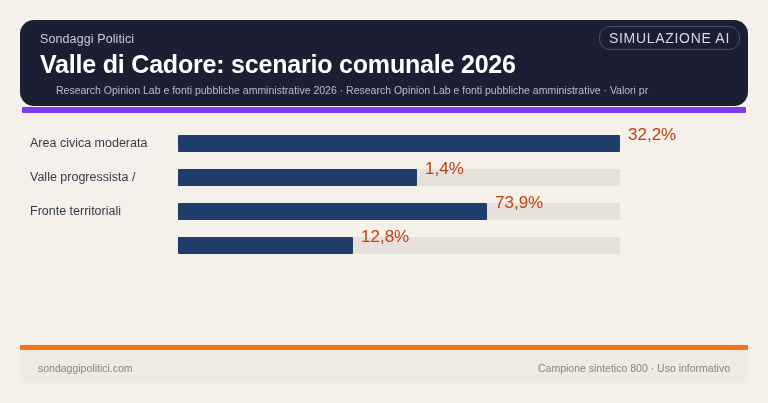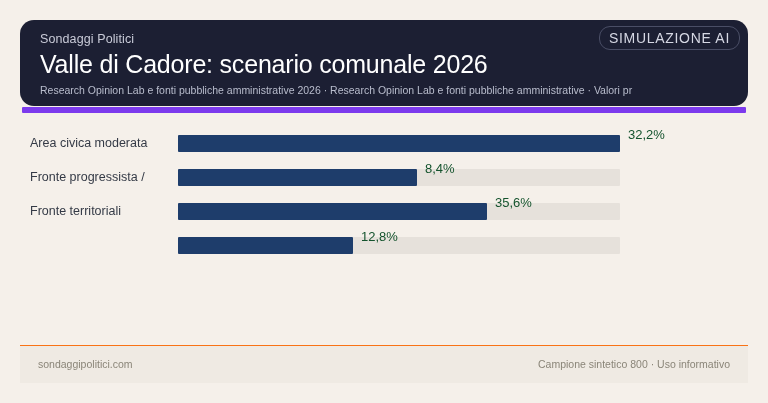--- a/index.html
+++ b/index.html
@@ -37,32 +37,33 @@
     color: #c9cbd8;
     font-size: 12.5px;
     line-height: 16px;
     letter-spacing: 0.1px;
     white-space: nowrap;
   }
   .headline {
     color: #ffffff;
     font-size: 25px;
     line-height: 32px;
-    font-weight: 400;
+    font-weight: 700;
     letter-spacing: -0.2px;
     white-space: nowrap;
     margin-top: 1px;
   }
   .subline {
     color: #b9bdcd;
     font-size: 10.5px;
     line-height: 14px;
     white-space: nowrap;
     margin-top: 3px;
     overflow: hidden;
+    margin-left: 16px;
   }
 
   
   .badge {
     position: absolute;
     right: 8px;
     top: 6px;
     border: 1px solid #4a4e66;
     border-radius: 11px;
     padding: 3px 9px 3px 9px;
@@ -122,34 +123,34 @@
     top: 0;
     height: 17px;
     background: #1e3d6b;
     border-radius: 1px;
   }
   .value {
     position: absolute;
     top: 0;
     height: 17px;
     line-height: 17px;
-    font-size: 13px;
-    color: #14532d;
+    font-size: 17px;
+    color: #c2410c;
     white-space: nowrap;
   }
 
   
   .footer {
     position: absolute;
     left: 20px;
     top: 345px;
     width: 728px;
     height: 38px;
     background: #efeae3;
-    border-top: 1px solid #f97316;
+    border-top: 5px solid #f97316;
     box-sizing: border-box;
   }
   .footer-left {
     position: absolute;
     left: 18px;
     top: 0;
     height: 37px;
     line-height: 37px;
     font-size: 10.5px;
     color: #8a8578;
@@ -184,33 +185,33 @@
 
   <div class="row">
     <div class="row-label">Area civica moderata</div>
     <div class="track" style="background: rgb(230, 225, 219);">
       <div class="fill" style="width: 442px; background: rgb(30, 61, 107);"></div>
     </div>
     <div class="value" style="left: 628px;">32,2%</div>
   </div>
 
   <div class="row">
-    <div class="row-label">Fronte progressista /</div>
+    <div class="row-label">Valle progressista /</div>
     <div class="track" style="background: rgb(230, 225, 219);">
       <div class="fill" style="width: 239px; background: rgb(30, 61, 107);"></div>
     </div>
-    <div class="value" style="left: 425px;">8,4%</div>
+    <div class="value" style="left: 425px;">1,4%</div>
   </div>
 
   <div class="row">
     <div class="row-label">Fronte territoriali</div>
     <div class="track" style="background: rgb(230, 225, 219);">
       <div class="fill" style="width: 309px; background: rgb(30, 61, 107);"></div>
     </div>
-    <div class="value" style="left: 495px;">35,6%</div>
+    <div class="value" style="left: 495px;">73,9%</div>
   </div>
 
 
   <div class="row">
     <div class="track" style="background: rgb(230, 225, 219);">
       <div class="fill" style="width: 175px; background: rgb(30, 61, 107);"></div>
     </div>
     <div class="value" style="left: 361px;">12,8%</div>
   </div>
 

